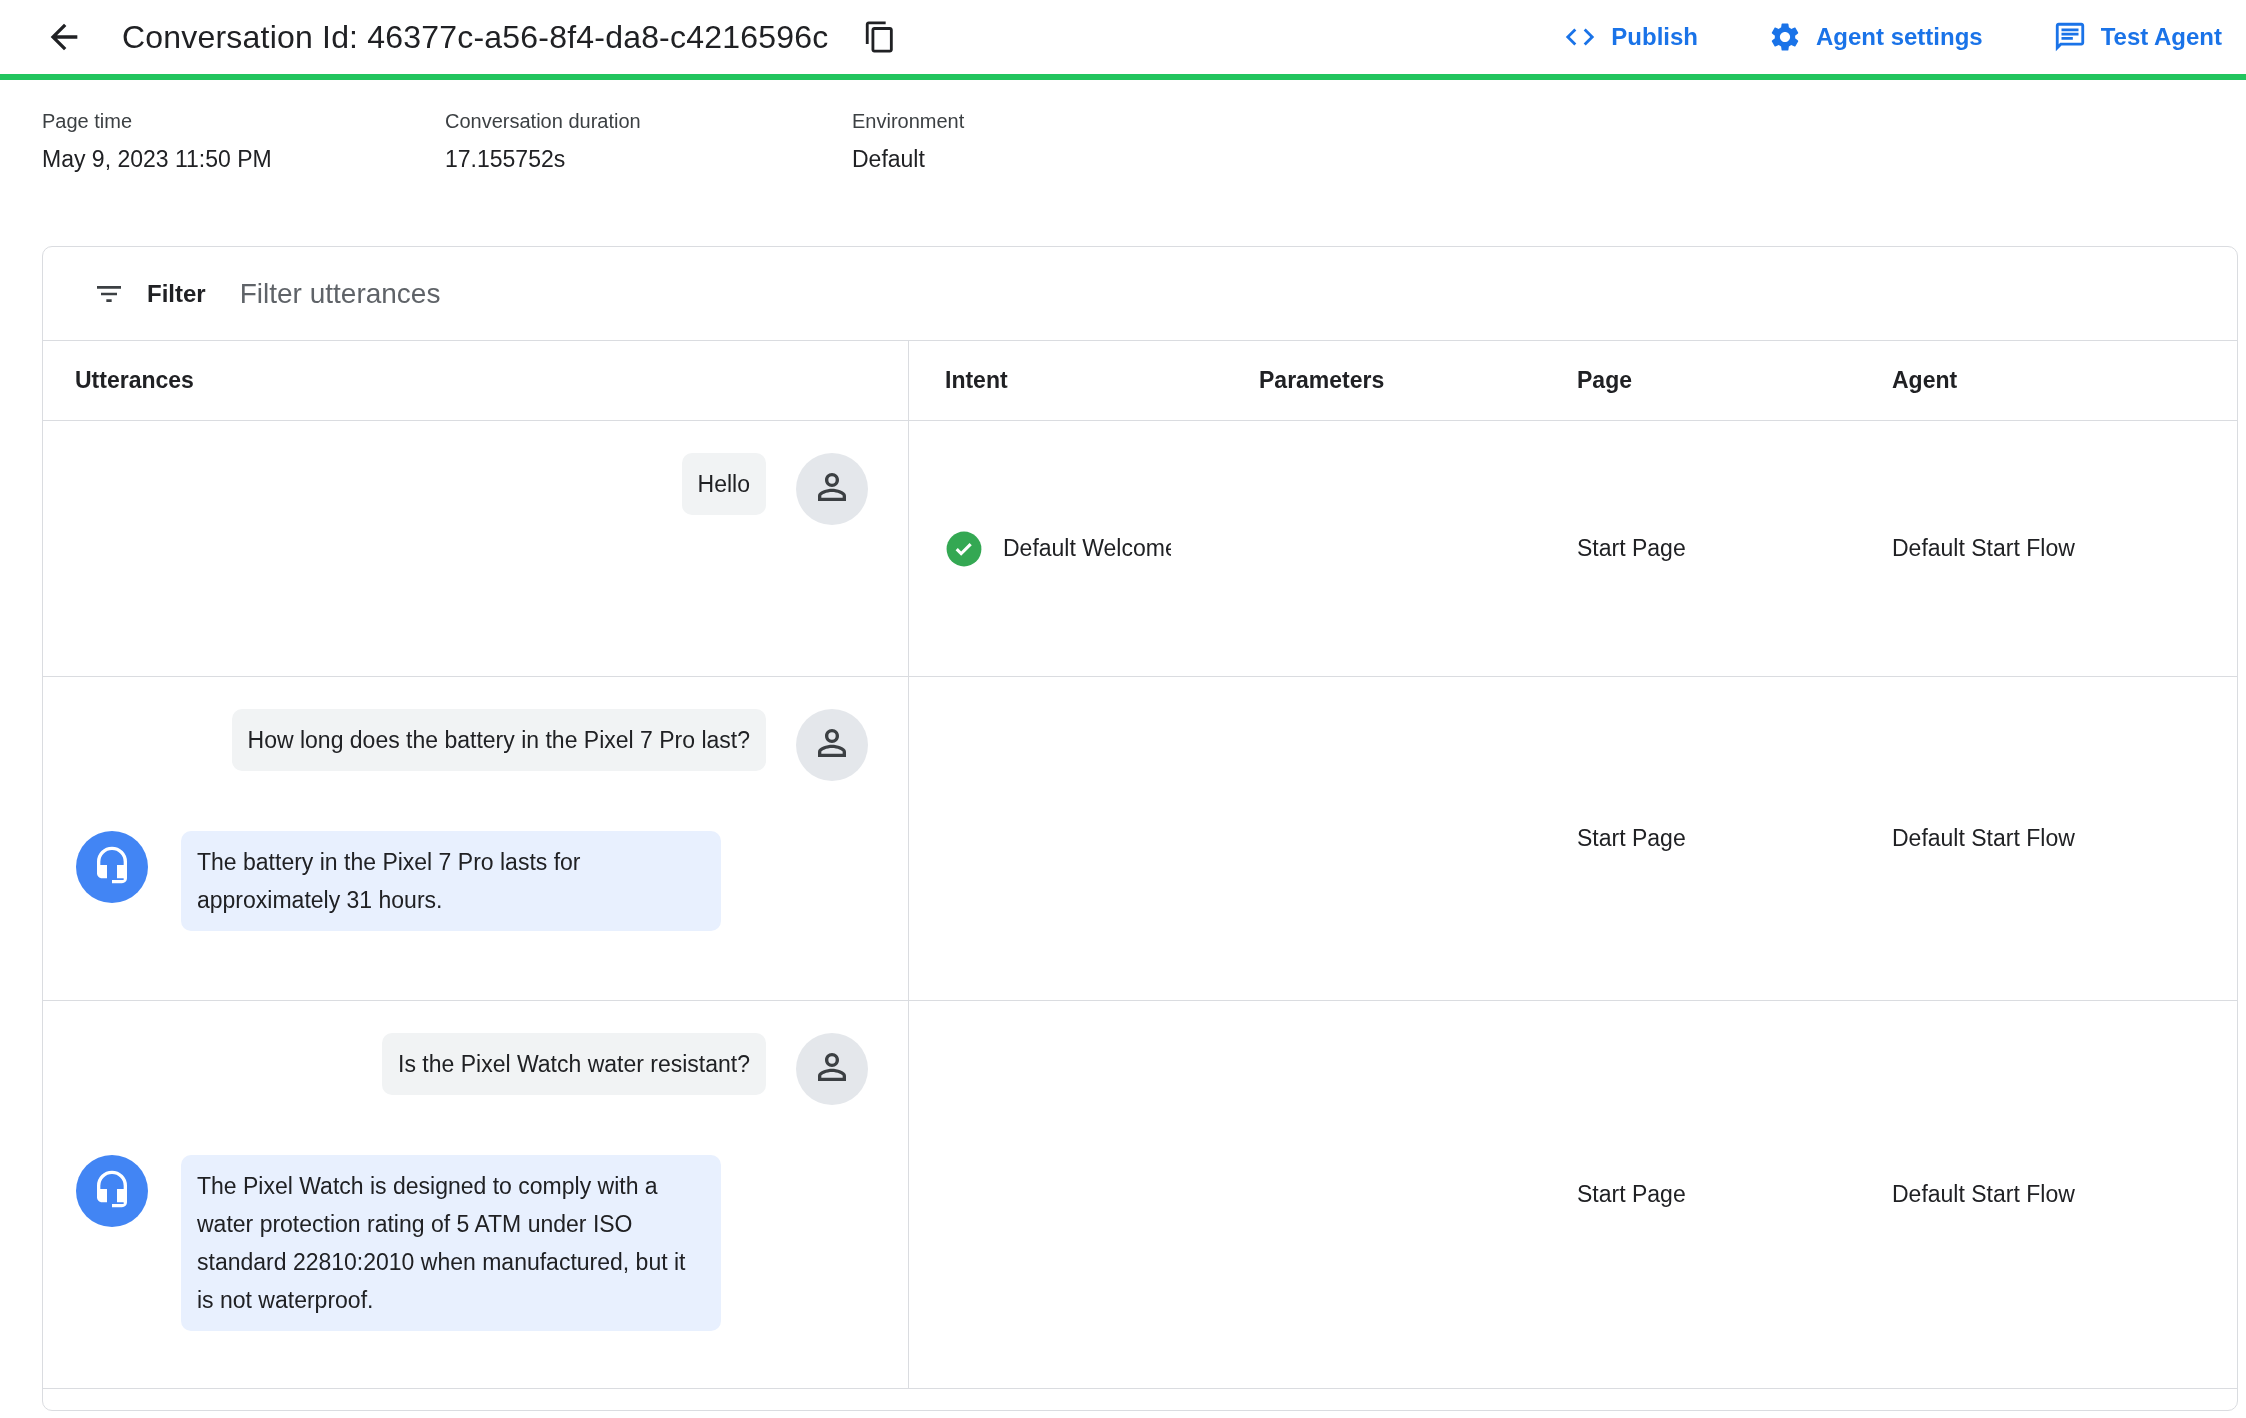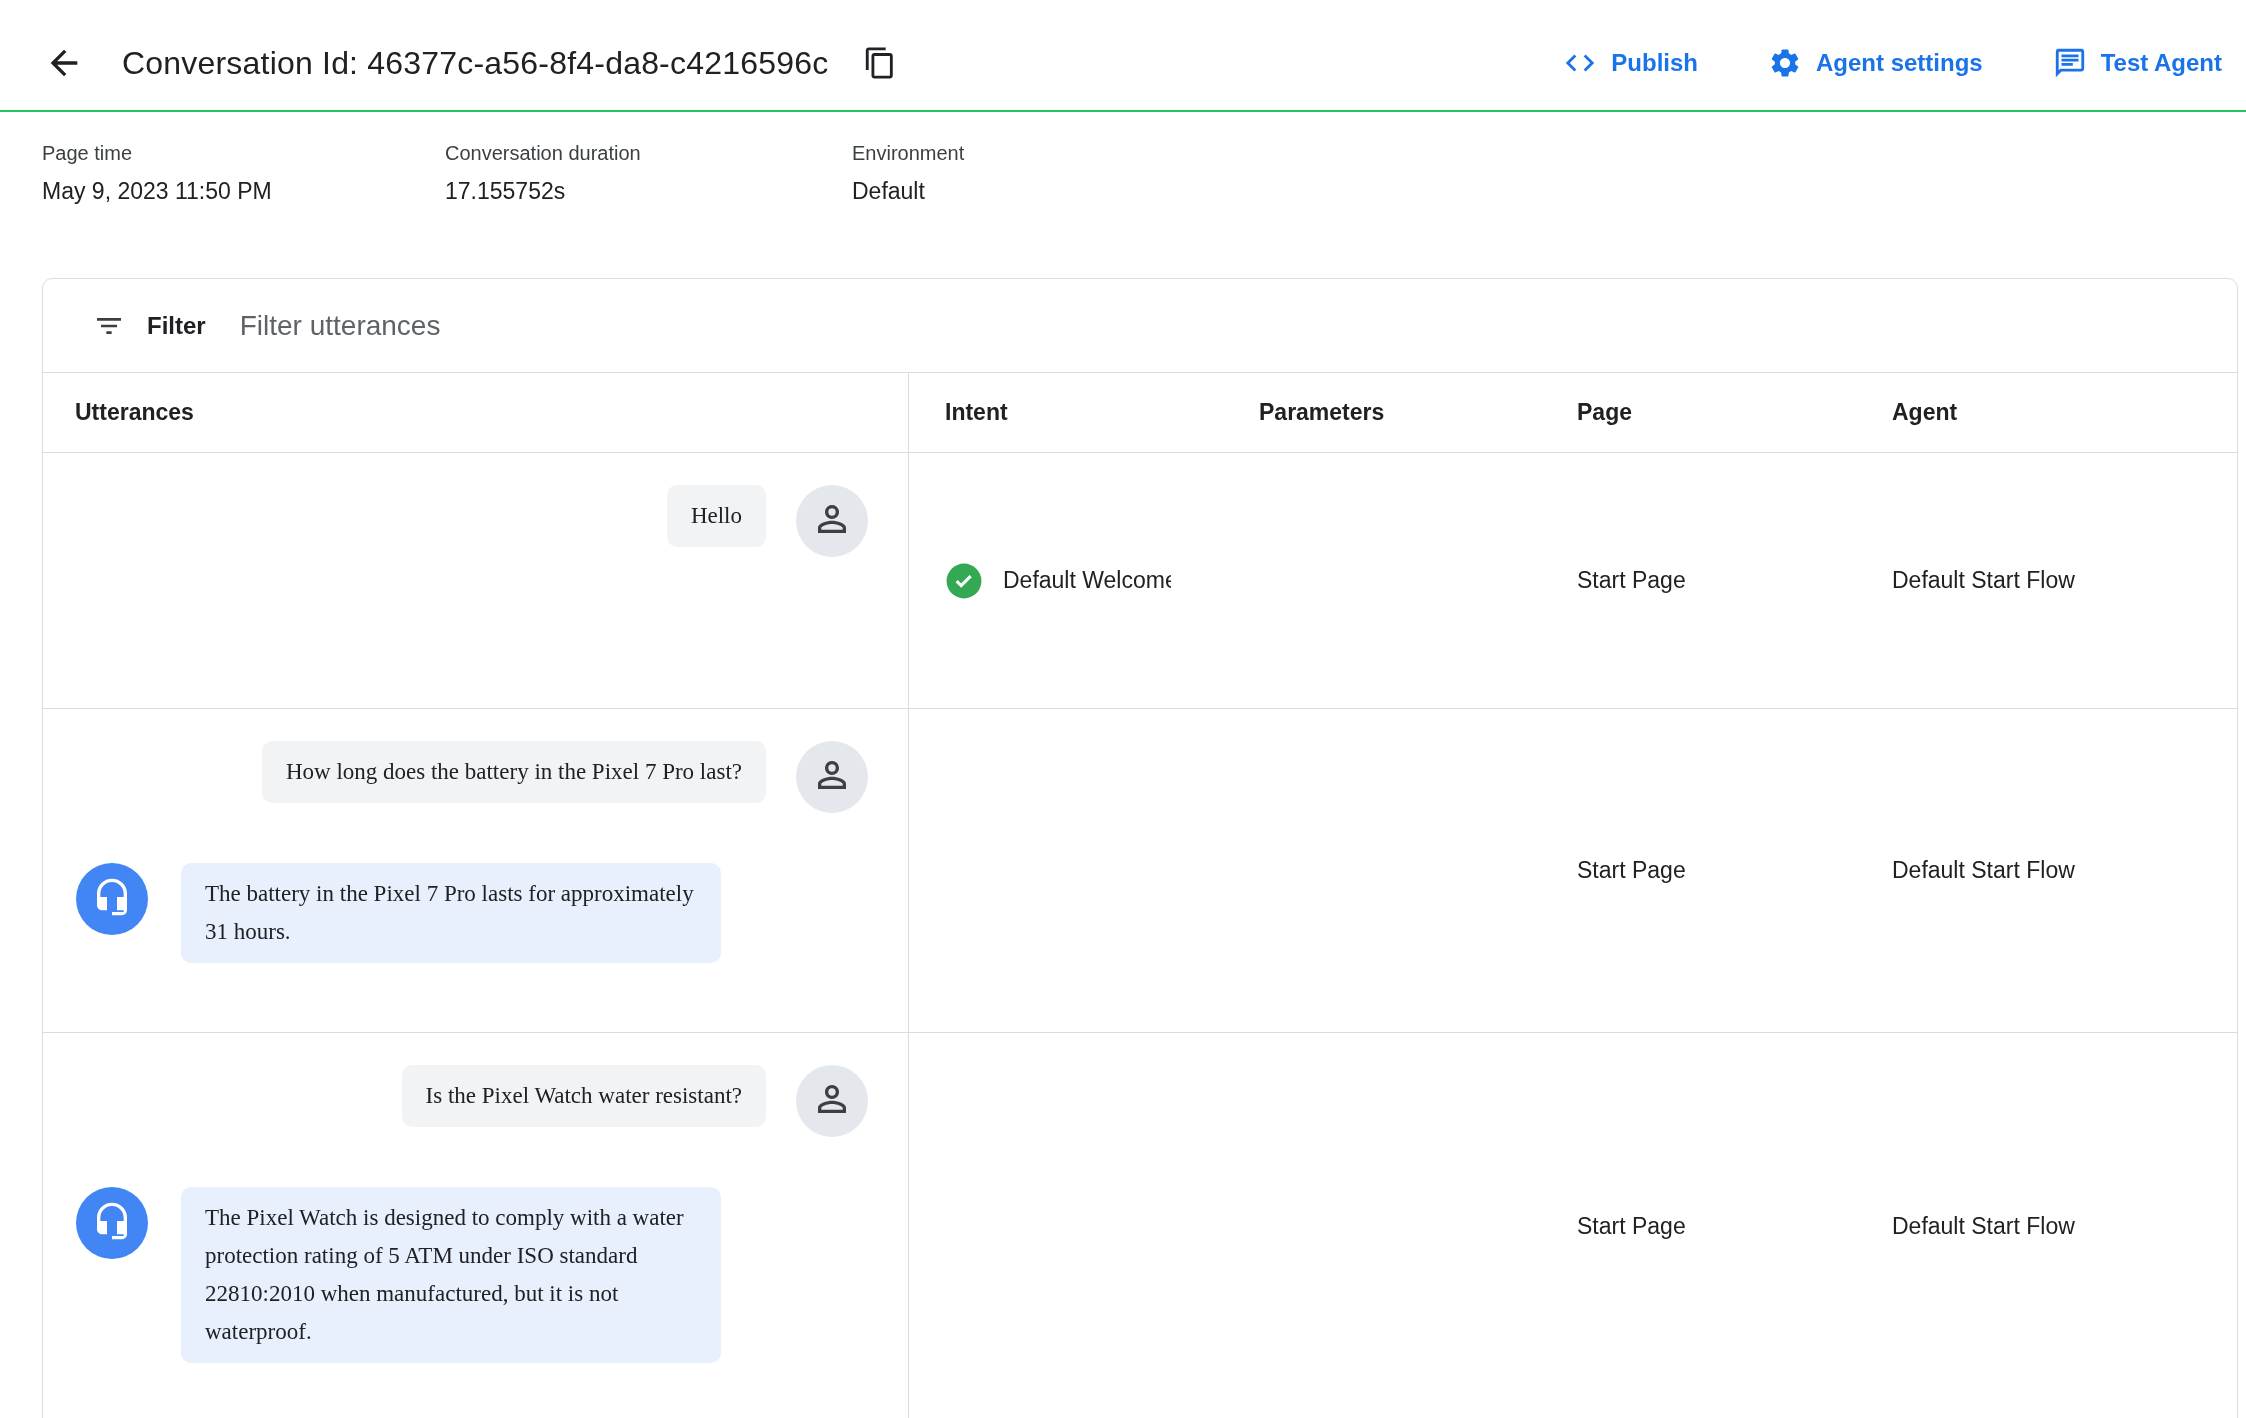--- a/index.html
+++ b/index.html
@@ -15,23 +15,22 @@
     --text-muted:#5f6368;
   }
   *{box-sizing:border-box;}
   html,body{margin:0;padding:0;}
   body{
     width:2246px;height:1418px;overflow:hidden;background:#fff;
     font-family:"Liberation Sans",sans-serif;color:var(--text);
   }
   
   .topbar{
-    height:96px;display:flex;align-items:center;padding:0 24px 0 40px;
-    border-bottom:2px solid #22c55e;
-    margin-top:16px;
+    height:80px;display:flex;align-items:center;padding:0 24px 0 40px;
+    border-bottom:6px solid #22c55e;
   }
   .icon-btn{
     background:none;border:none;padding:0;cursor:pointer;display:flex;
     align-items:center;justify-content:center;width:48px;height:48px;
   }
   .icon-btn svg{display:block;}
   .page-title{
     font-size:32px;font-weight:400;margin:0 0 0 34px;letter-spacing:0.2px;
   }
   .copy-btn{margin-left:28px;}
@@ -78,21 +77,21 @@
   .row{border-bottom:1px solid var(--border);}
   .utt-cell{
     border-right:1px solid var(--border);padding:32px 0;display:flex;
     flex-direction:column;gap:50px;
   }
   .cell{display:flex;align-items:center;padding-left:36px;font-size:23px;color:var(--text);}
   .u-line{display:flex;justify-content:flex-end;align-items:flex-start;gap:30px;padding-right:40px;}
   .a-line{display:flex;align-items:flex-start;gap:33px;padding-left:33px;}
   .bubble{
     font-size:23px;line-height:38px;color:var(--text);border-radius:10px;
-    padding:12px 24px;text-align:left;font-family:Liberation Serif, serif;
+    padding:12px 16px;text-align:left;
   }
   .bubble.user{background:var(--user-bubble);max-width:560px;}
   .bubble.agent{background:var(--agent-bubble);max-width:540px;}
   .avatar{
     width:72px;height:72px;border-radius:50%;flex:0 0 auto;display:flex;
     align-items:center;justify-content:center;
   }
   .user-av{background:var(--avatar-gray);}
   .agent-av{background:var(--agent-avatar);}
   .intent-cell{gap:20px;}

